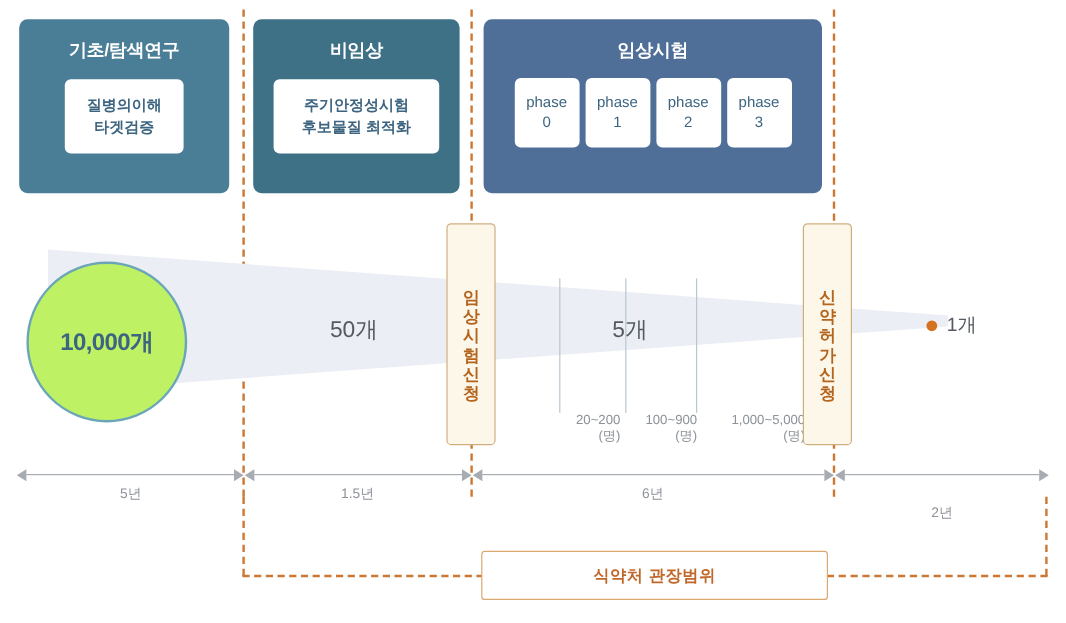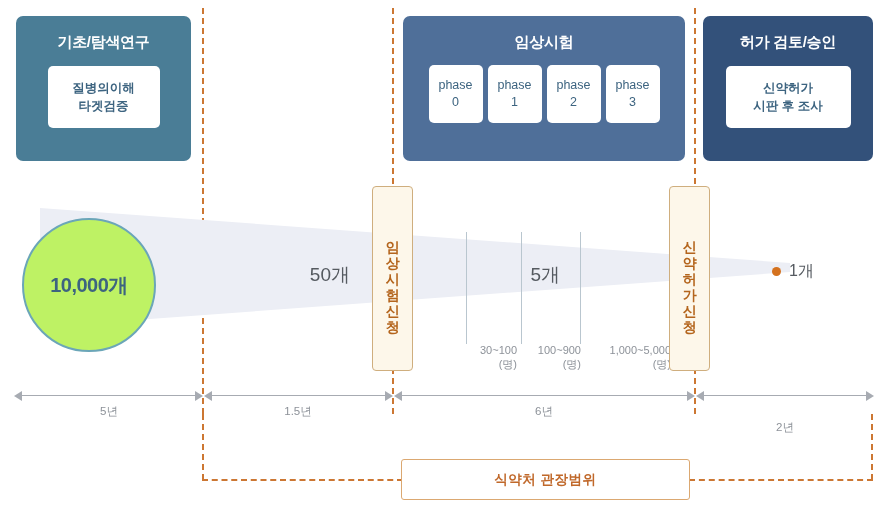--- a/index.html
+++ b/index.html
@@ -73,21 +73,21 @@
     font-size: 20px;
     font-weight: bold;
     letter-spacing: -0.5px;
   }
 
   
   .fnum {
     position: absolute;
     color: #555a60;
     font-size: 19px;
-    text-align: right;
+    text-align: center;
     white-space: nowrap;
   }
 
   
   .gate {
     position: absolute;
     background: #fdf7ea;
     border: 1.5px solid #cfae7e;
     border-radius: 4px;
     display: flex;
@@ -186,26 +186,33 @@
   <div class="vdash" style="left:202px; top:8px; height:406px;"></div>
   <div class="vdash" style="left:392px; top:8px; height:406px;"></div>
   <div class="vdash" style="left:694px; top:8px; height:406px;"></div>
 
   <svg style="position:absolute; left:0px; top:190px; width:800px; height:160px;" width="800" height="160" viewBox="0 0 800 160">
     <polygon points="40,18 790,73 790,82 40,137" fill="#eceef5"></polygon>
   </svg>
 
   <div class="phase-box" style="left:16px; top:16px; width:175px; height:145px; background:#4a7d96;">
     <div class="phase-title">기초/탐색연구</div>
-    <div class="phase-inner" style="width:112px; height:62px; margin-top:14px;">
+    <div class="phase-inner" style="width:99px; height:62px; margin-top:14px;">
       <span class="ln">질병의이해</span>
       <span class="ln">타겟검증</span>
     </div>
   </div>
 
+  <div class="phase-box" style="left:211px; top:16px; width:172px; height:145px; background:#3e7185;">
+    <div class="phase-title">비임상</div>
+    <div class="phase-inner" style="width:138px; height:62px; margin-top:14px;">
+      <span class="ln">주기안정성시험</span>
+      <span class="ln">후보물질 최적화</span>
+    </div>
+  </div>
 
   <div class="phase-box" style="left:403px; top:16px; width:282px; height:145px; background:#4f6f99;">
     <div class="phase-title">임상시험</div>
     <div class="chip-row" style="margin-top:13px;">
       <div class="chip">
         <span>phase</span>
         <span>0</span>
       </div>
       <div class="chip">
         <span>phase</span>
@@ -215,45 +222,38 @@
         <span>phase</span>
         <span>2</span>
       </div>
       <div class="chip">
         <span>phase</span>
         <span>3</span>
       </div>
     </div>
   </div>
 
-  <div class="phase-box" style="left:703px; top:16px; width:170px; height:145px; background:#33517a;">
-    <div class="phase-title">허가 검토/승인</div>
-    <div class="phase-inner" style="width:125px; height:62px; margin-top:14px;">
-      <span class="ln">신약허가</span>
-      <span class="ln">시판 후 조사</span>
-    </div>
-  </div>
 
   <div class="big-circle" style="left:22px; top:218px; width:134px; height:134px;">
     <span>10,000개</span>
   </div>
 
   <div class="fnum" style="left:240px; top:262px; width:110px;">
     <span>50개</span>
   </div>
   <div class="fnum" style="left:490px; top:262px; width:70px;">
     <span>5개</span>
   </div>
 
   <div class="tick-line" style="left:466px; top:232px; height:112px;"></div>
   <div class="tick-line" style="left:521px; top:232px; height:112px;"></div>
   <div class="tick-line" style="left:580px; top:232px; height:112px;"></div>
 
   <div class="pcount" style="left:455px; top:344px; width:62px;">
-    <div>30~100</div>
+    <div>20~200</div>
     <div>(명)</div>
   </div>
   <div class="pcount" style="left:519px; top:344px; width:62px;">
     <div>100~900</div>
     <div>(명)</div>
   </div>
   <div class="pcount" style="left:583px; top:344px; width:88px;">
     <div>1,000~5,000</div>
     <div>(명)</div>
   </div>

